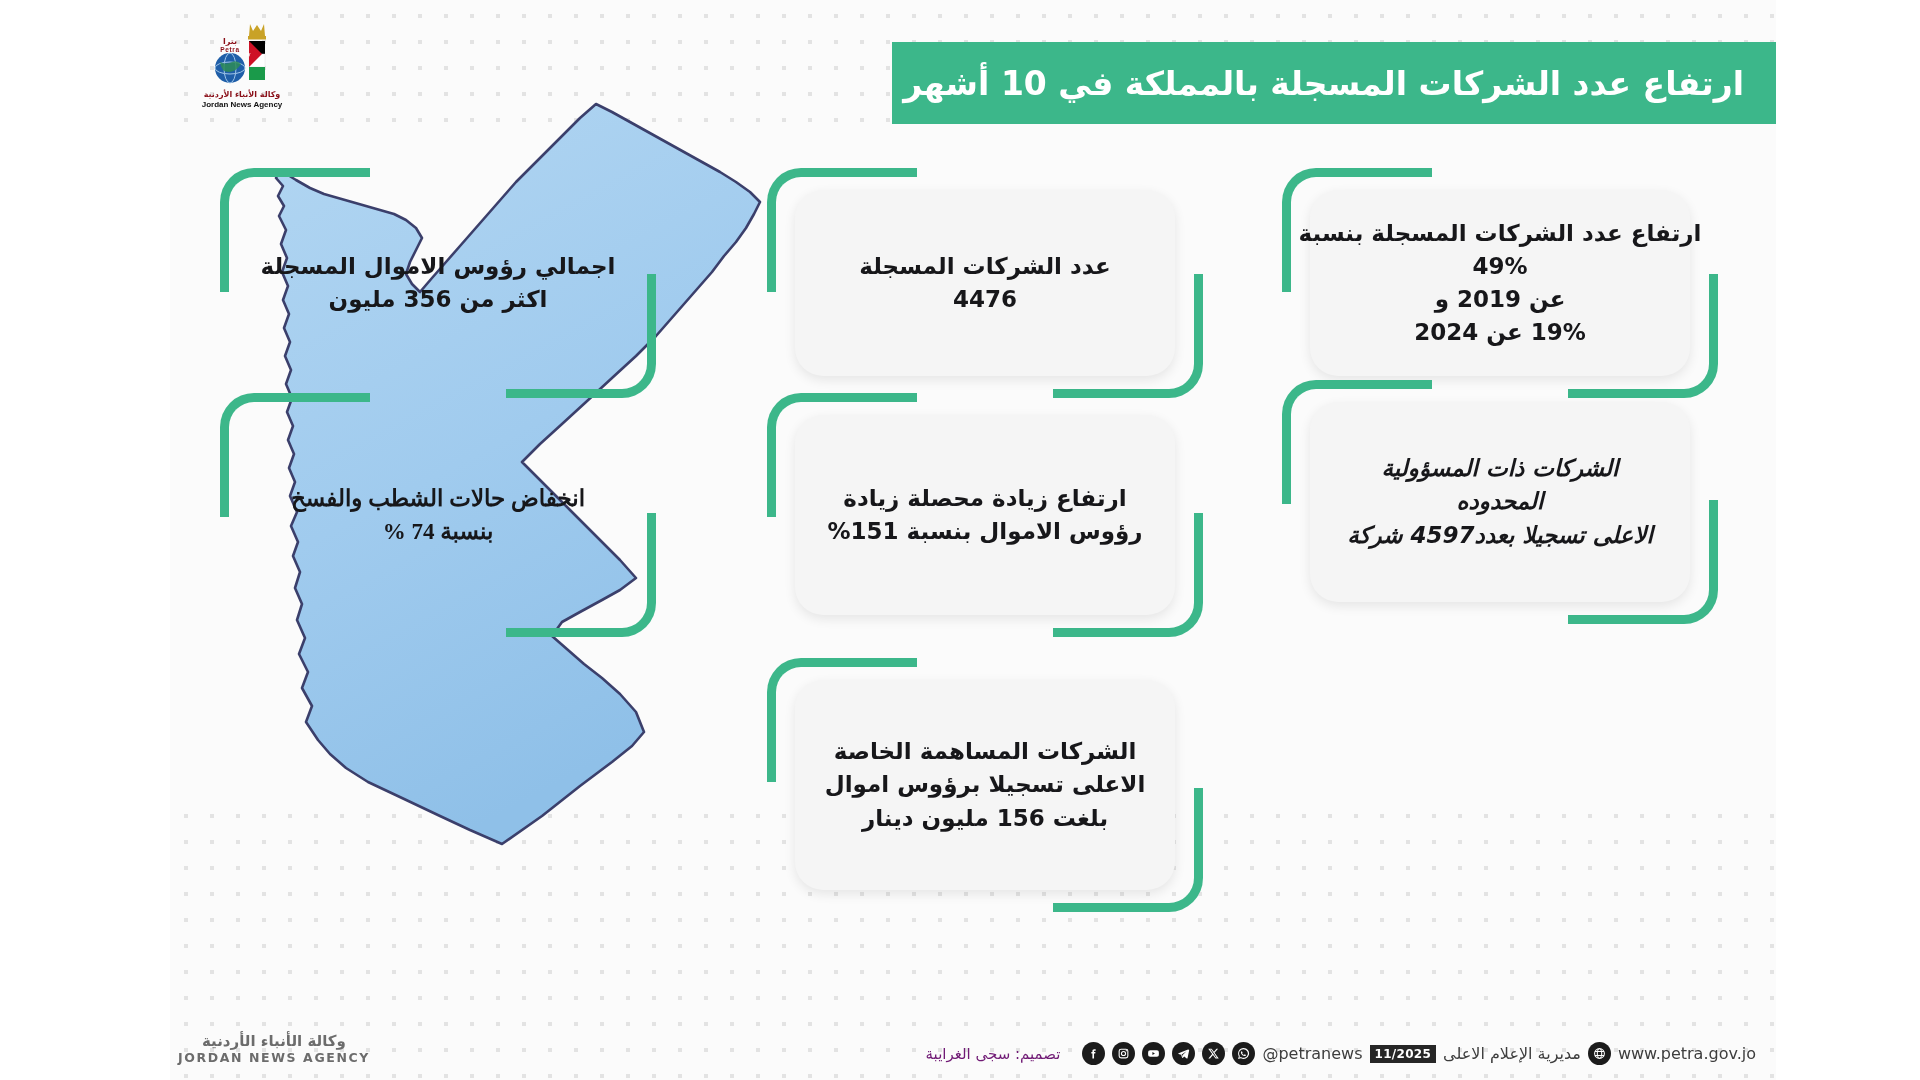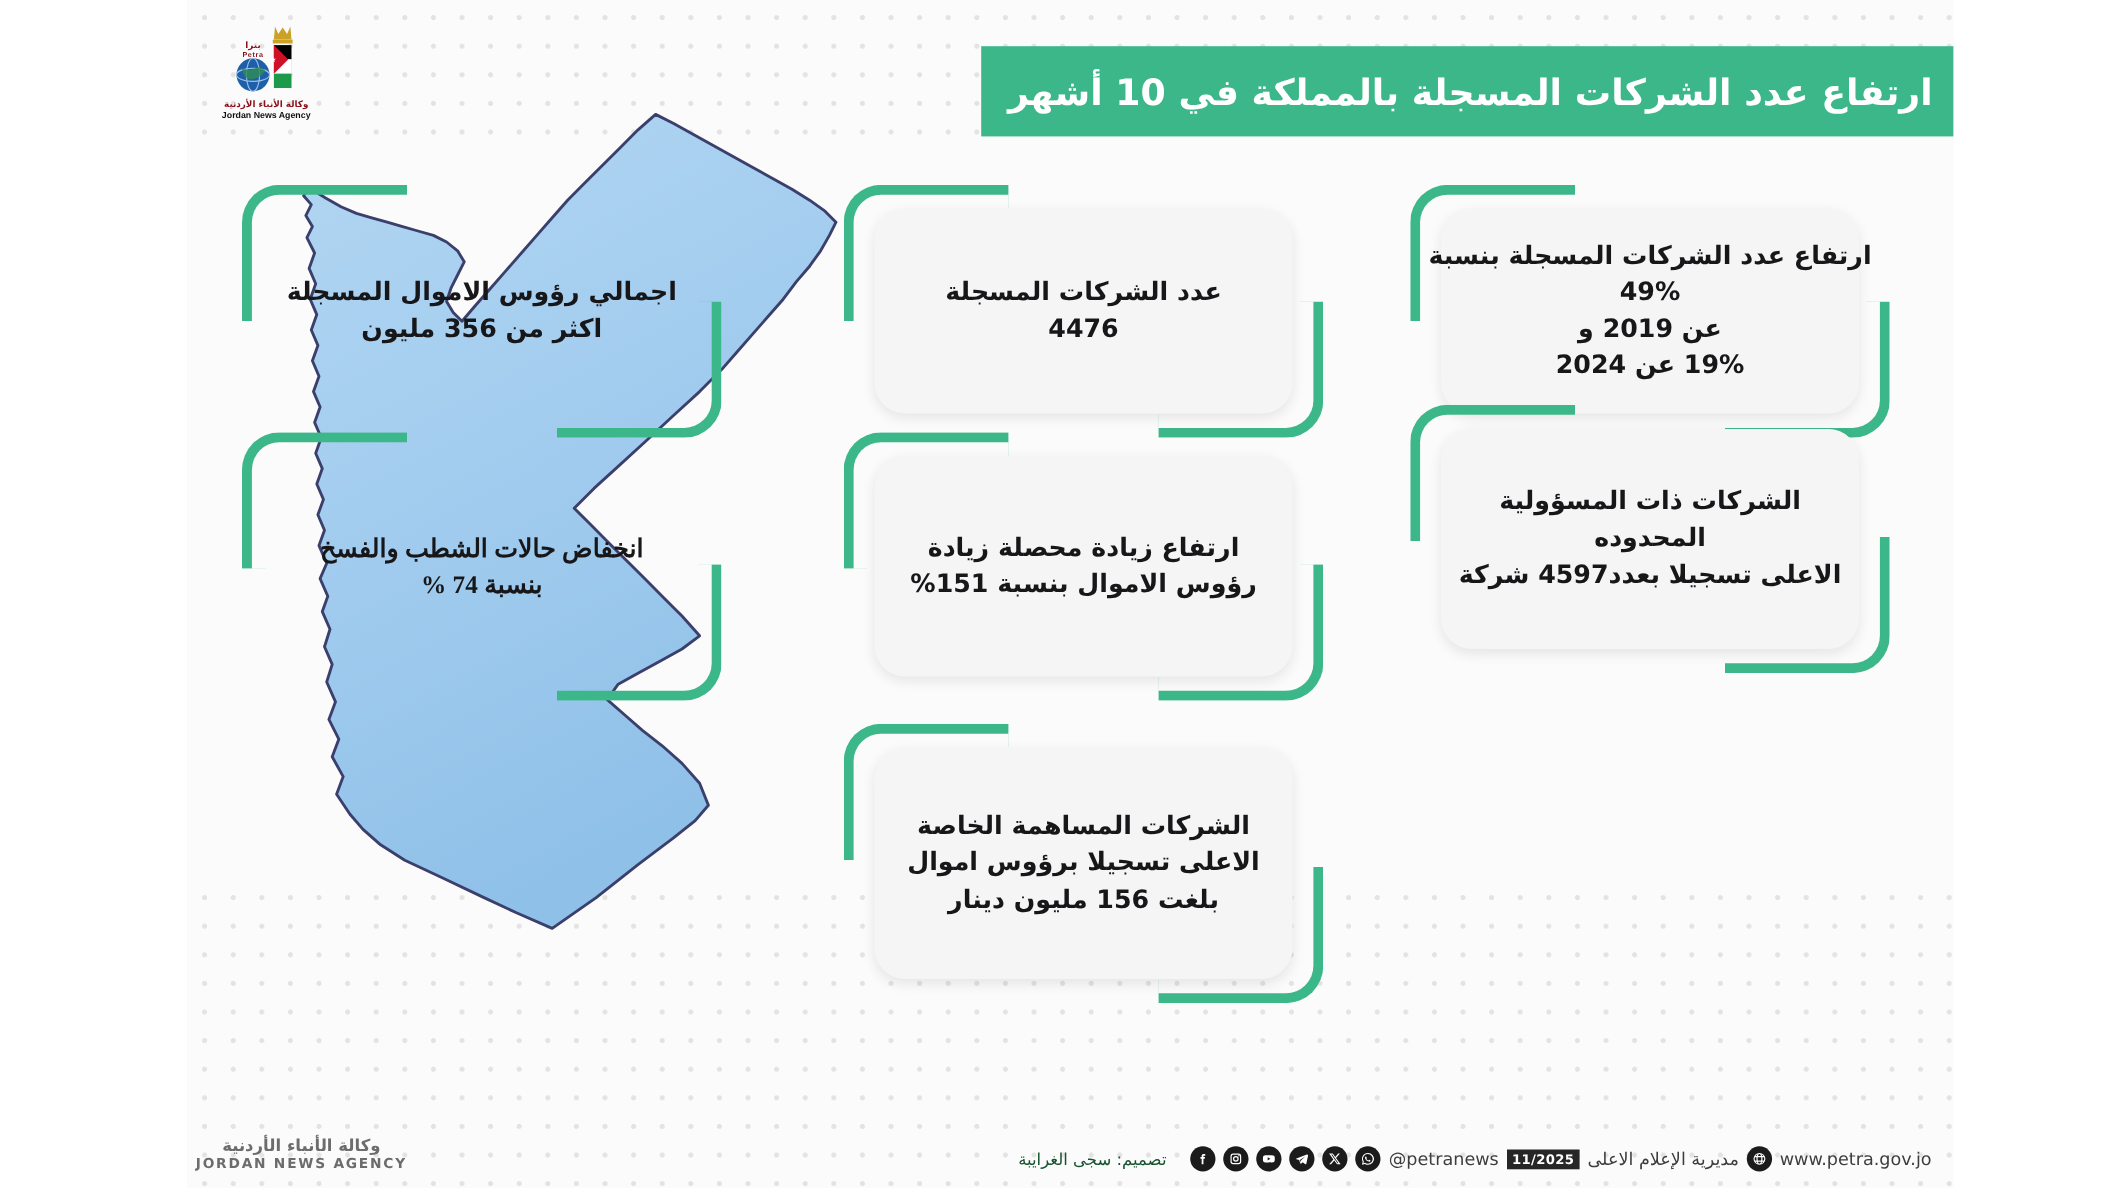--- a/index.html
+++ b/index.html
@@ -56,21 +56,21 @@
   #title-banner {
     position: absolute;
     right: 0;
     top: 42px;
     width: 884px;
     height: 82px;
     background: #3cb78a;
     display: flex;
     align-items: center;
     justify-content: flex-start;
-    padding-right: 19px;
+    padding-right: 32px;
     z-index: 8;
   }
   #title-banner .title-text {
     color: #ffffff;
     font-size: 33px;
     font-weight: bold;
     letter-spacing: 0px;
     white-space: nowrap;
     line-height: 1;
   }
@@ -136,21 +136,21 @@
     line-height: 1.44;
     white-space: nowrap;
   }
 
   
   #card-capital   { left: 78px;  top: 190px; width: 380px; height: 186px; }
   #card-count     { left: 625px; top: 190px; width: 380px; height: 186px; }
   #card-increase  { left: 1140px;top: 190px; width: 380px; height: 186px; }
   #card-decline   { left: 78px;  top: 415px; width: 380px; height: 200px; font-family: Liberation Serif, serif; }
   #card-rate      { left: 625px; top: 415px; width: 380px; height: 200px; }
-  #card-llc       { left: 1140px;top: 390px; width: 380px; height: 200px; }
+  #card-llc       { left: 1140px;top: 402px; width: 380px; height: 200px; font-style: italic; }
   #card-private   { left: 625px; top: 680px; width: 380px; height: 210px; }
 
   
   #footer {
     position: absolute;
     left: 0;
     bottom: 0;
     width: 1606px;
     height: 62px;
     z-index: 10;
@@ -186,21 +186,21 @@
     direction: ltr;
   }
   #footer-bar .f-text {
     font-size: 16px;
     color: #3d3d3d;
     white-space: nowrap;
   }
   #footer-bar .f-text.ar { direction: rtl; }
   #footer-bar .credit {
     font-size: 15px;
-    color: #14532d;
+    color: #701a75;
     white-space: nowrap;
     direction: rtl;
   }
   .soc {
     width: 23px; height: 23px;
     border-radius: 50%;
     background: #1b1b1b;
     display: inline-flex;
     align-items: center;
     justify-content: center;

